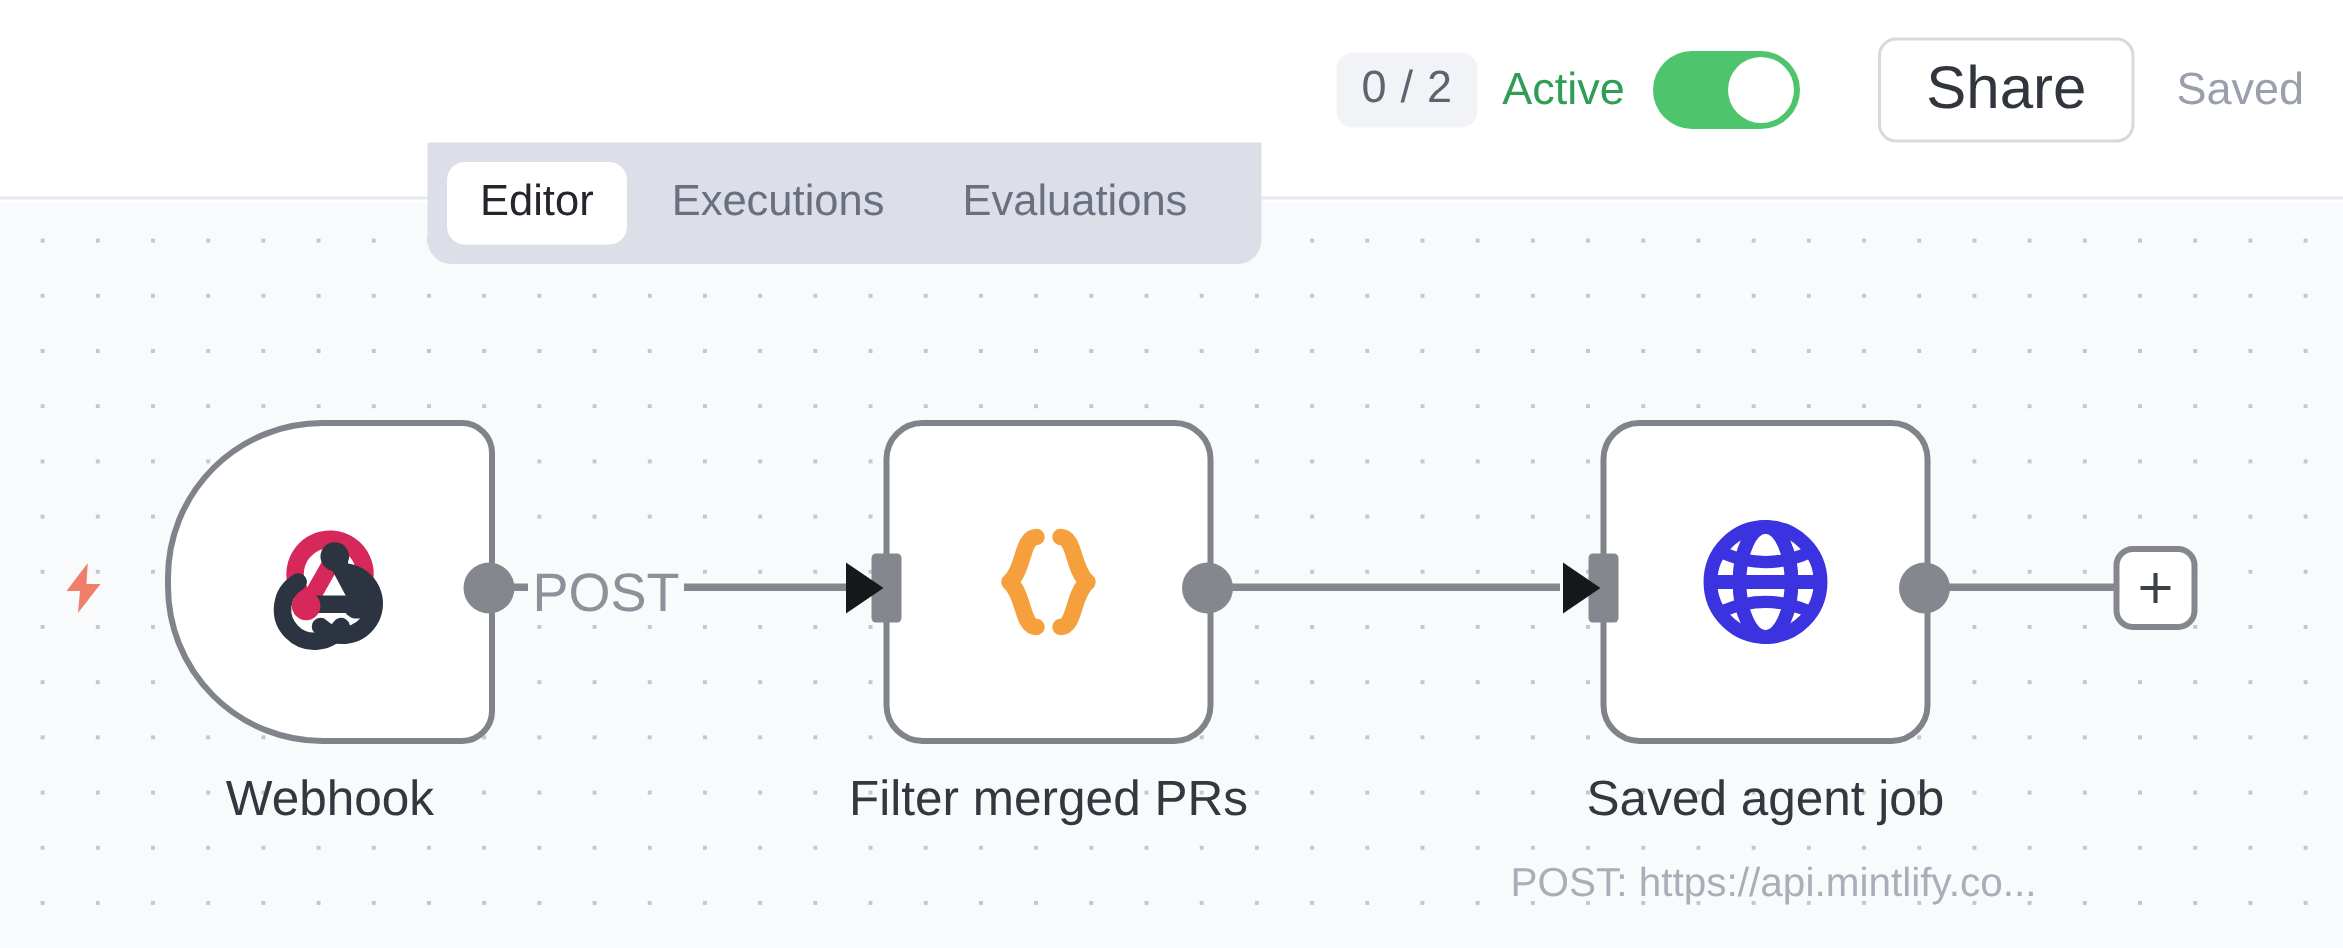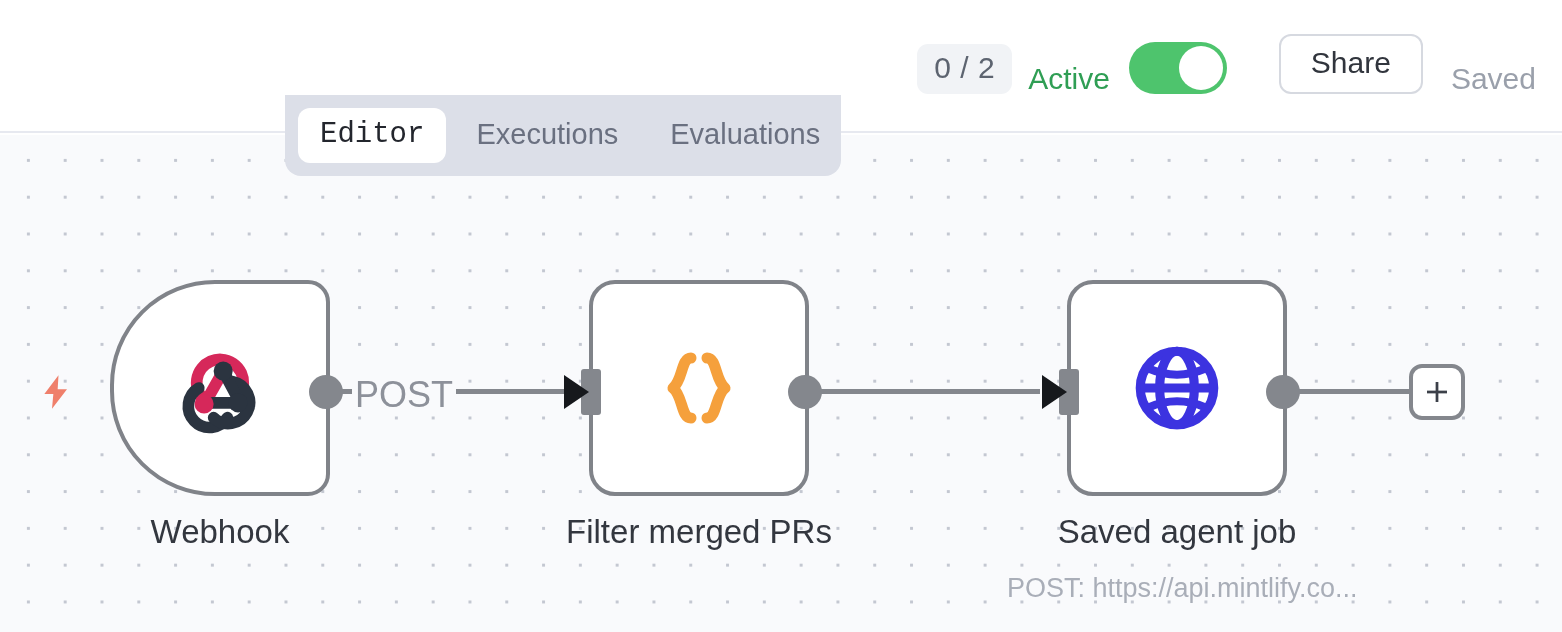--- a/index.html
+++ b/index.html
@@ -25,21 +25,21 @@
     height: 133px;
     background: #ffffff;
     border-bottom: 2px solid #e7e9f0;
     z-index: 5;
   }
   .header-right {
     position: absolute;
     right: 22px;
     top: 26px;
     display: flex;
-    align-items: flex-end;
+    align-items: center;
     gap: 0;
     height: 68px;
   }
   .run-badge {
     background: #f1f3f6;
     border-radius: 11px;
     color: #5d6470;
     font-size: 30px;
     letter-spacing: 0.5px;
     padding: 9px 17px 11px 17px;
@@ -68,21 +68,21 @@
     width: 44px;
     height: 44px;
     border-radius: 50%;
     background: #ffffff;
   }
   .share-btn {
     border: 2px solid #d6d9e0;
     border-radius: 12px;
     background: #ffffff;
     color: #31353d;
-    font-size: 30px;
+    font-size: 40px;
     padding: 12px 30px 14px 30px;
     line-height: 1;
     font-family: "Liberation Sans", sans-serif;
     margin-right: 28px;
     cursor: pointer;
   }
   .saved-label {
     color: #9aa0ab;
     font-size: 30px;
     line-height: 1;
@@ -109,21 +109,20 @@
     color: #6a7080;
     padding: 12px 22px 14px 22px;
     border-radius: 12px;
     line-height: 1;
     cursor: pointer;
     white-space: nowrap;
   }
   .tab.active {
     background: #ffffff;
     color: #23262d;
-    font-family: Liberation Mono, monospace;
   }
   .tab + .tab { margin-left: 8px; }
 
   
   .canvas {
     position: absolute;
     left: 0; top: 135px;
     width: 1562px;
     height: 497px;
     background-color: #f9fafc;

